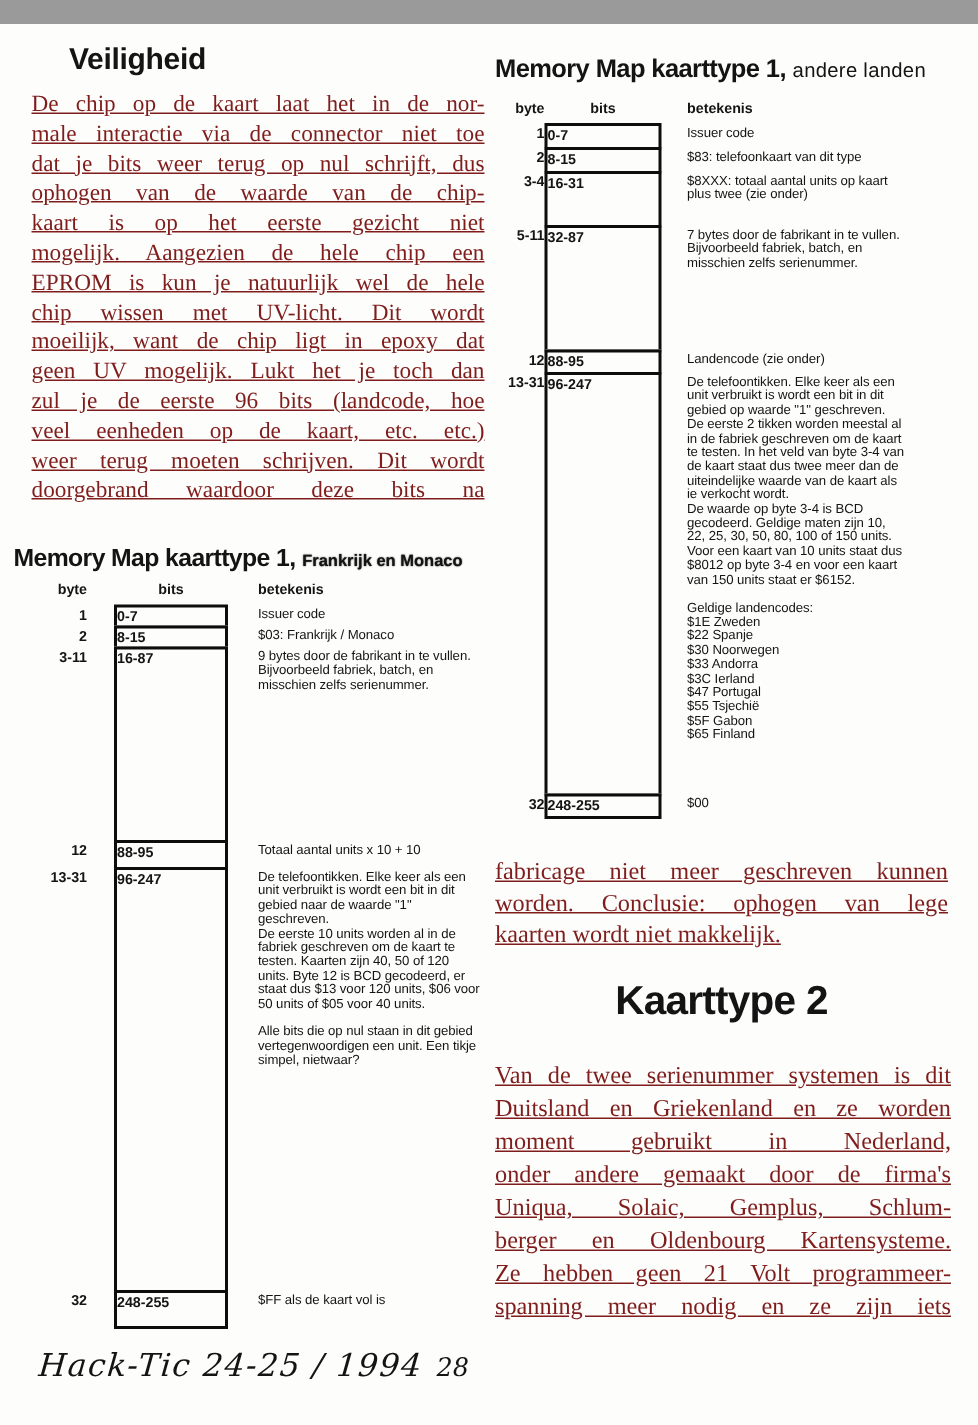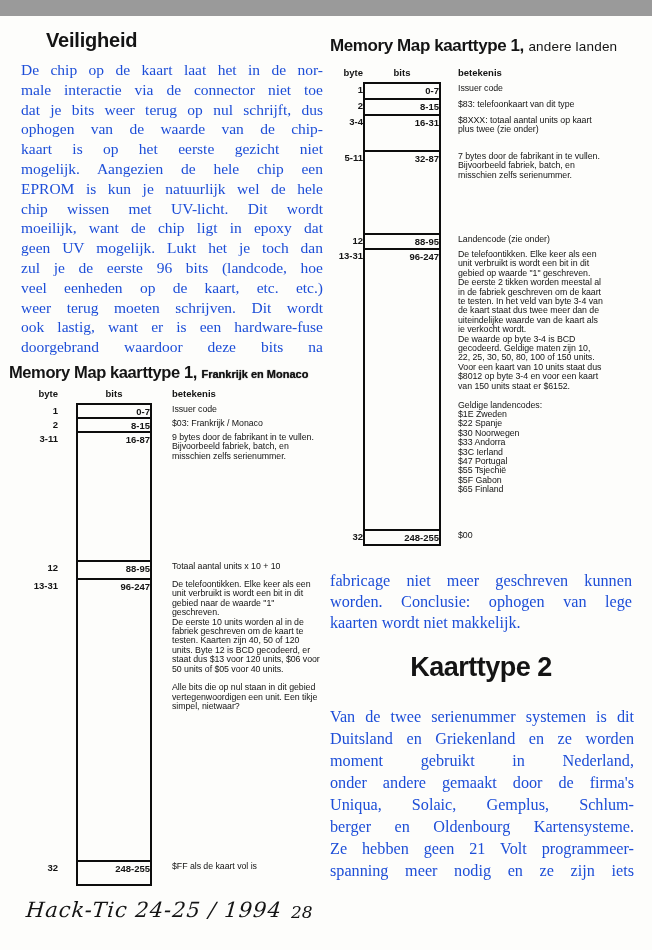--- a/index.html
+++ b/index.html
@@ -20,21 +20,21 @@
   .map-title.left-map { left:9px; top:347px; }
   .map-title.left-map .mt-sub { font-size:11px; font-weight:bold; text-shadow:0 0 1px #222; letter-spacing:0; }
   .map-title.right-map { left:330px; top:20px; }
   .map-title.right-map .mt-main { font-size:17px; }
   .h-kaarttype2 {
     position:absolute; left:330px; top:636px; width:302px; text-align:center;
     font-family:"Liberation Sans", sans-serif; font-weight:bold; font-size:27px;
     letter-spacing:-0.5px;
   }
   
-  .body-text { position:absolute; font-size:15.5px; line-height:19.8px; color:#1d4ed8; }
+  .body-text { position:absolute; font-size:15.5px; line-height:19.8px; color:#7f1d1d;text-decoration:underline; }
   .body-text .jline { text-align:justify; text-align-last:justify; }
   .body-text .jline.last { text-align-last:left; }
   .body-text.all-just .jline.last { text-align-last:justify; }
   .jline:empty { min-height:1em; }
   .p-intro { left:21px; top:44px; width:302px; }
   .p-continuation { left:330px; top:555px; width:302px; font-size:16.2px; line-height:21px; }
   .p-kaarttype2 { left:330px; top:690px; width:304px; font-size:16.2px; line-height:22px; }
   
   .memtable { position:absolute; font-family:"Liberation Sans", sans-serif; }
   .memtable.t-left  { left:10px;  top:372px; }
@@ -46,21 +46,21 @@
   .t-right .hc-byte { width:33px; text-align:right; }
   .t-right .hc-bits { width:78px; text-align:center; }
   .t-right .hc-desc { margin-left:17px; }
   .mt-row { display:flex; align-items:stretch; }
   .mt-row + .mt-row { margin-top:-2px; }
   .c-byte { font-weight:bold; font-size:9.5px; padding-top:2px; }
   .t-left  .c-byte { width:48px; text-align:right; padding-right:4px; }
   .t-right .c-byte { width:33px; text-align:right; }
   .c-bits {
     border:2px solid #0d0d0d; box-sizing:border-box;
-    font-weight:bold; font-size:9.5px; text-align:right; padding-top:1px;
+    font-weight:bold; font-size:9.5px; text-align:left; padding-top:1px;
     background:#fdfdfb;
   }
   .t-left  .c-bits { width:76px; margin-left:14px; }
   .t-right .c-bits { width:78px; }
   .c-desc {
     font-size:8.8px; line-height:9.4px; letter-spacing:-0.05px;
     white-space:pre-line; padding-top:2px;
   }
   .t-left  .c-desc { width:150px; margin-left:20px; }
   .t-right .c-desc { width:146px; margin-left:17px; }
@@ -89,21 +89,20 @@
       <div class="jline">ophogen van de waarde van de chip-</div>
       <div class="jline">kaart is op het eerste gezicht niet</div>
       <div class="jline">mogelijk. Aangezien de hele chip een</div>
       <div class="jline">EPROM is kun je natuurlijk wel de hele</div>
       <div class="jline">chip wissen met UV-licht. Dit wordt</div>
       <div class="jline">moeilijk, want de chip ligt in epoxy dat</div>
       <div class="jline">geen UV mogelijk. Lukt het je toch dan</div>
       <div class="jline">zul je de eerste 96 bits (landcode, hoe</div>
       <div class="jline">veel eenheden op de kaart, etc. etc.)</div>
       <div class="jline">weer terug moeten schrijven. Dit wordt</div>
-      <div class="jline">ook lastig, want er is een hardware-fuse</div>
       <div class="jline last">doorgebrand waardoor deze bits na</div>
     </div>
 
   <div class="map-title left-map">
     <span class="mt-main">Memory Map kaarttype 1,</span>
     <span class="mt-sub">Frankrijk en Monaco</span>
   </div>
 
   <div class="memtable t-left">
     <div class="mt-header">

